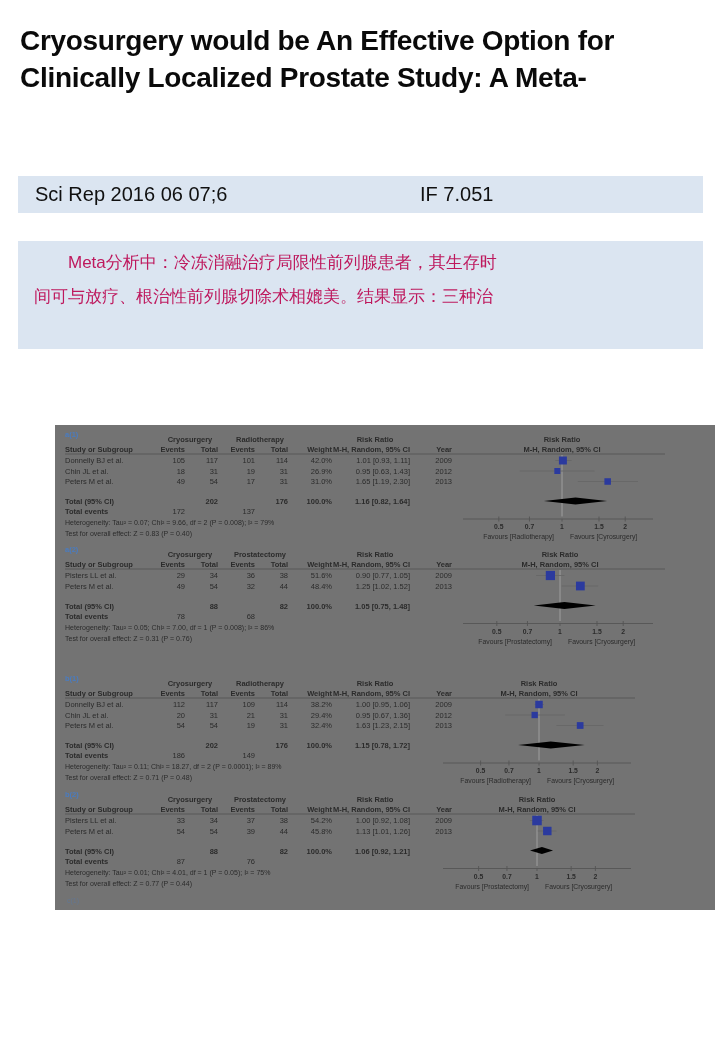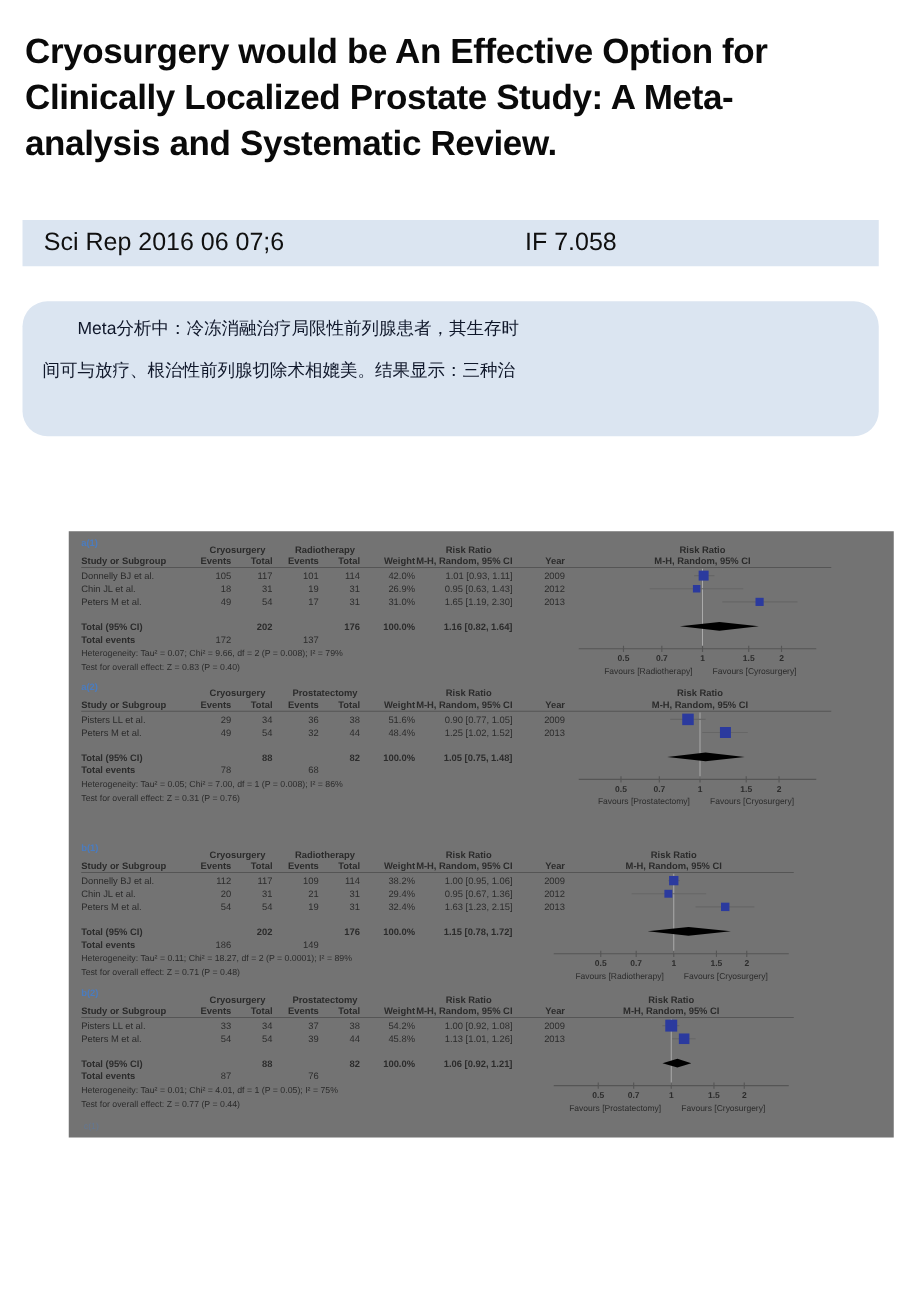--- a/index.html
+++ b/index.html
@@ -4,21 +4,21 @@
 <style>
   html,body{margin:0;padding:0;background:#fff;}
   .slide{position:relative;width:720px;height:927px;background:#ffffff;overflow:hidden;
          font-family:"Liberation Sans","DejaVu Sans",sans-serif;}
   .title{position:absolute;left:20px;top:22px;width:690px;font-size:28px;font-weight:bold;
          line-height:37px;color:#0a0a0a;letter-spacing:-0.3px;}
   .journal-bar{position:absolute;left:18px;top:176px;width:685px;height:37px;background:#dbe5f1;text-decoration:underline;}
   .journal-bar .cite{position:absolute;left:17px;top:7px;font-size:20px;color:#101010;}
   .journal-bar .if{position:absolute;left:402px;top:7px;font-size:20px;color:#101010;}
   .summary-box{position:absolute;left:18px;top:241px;width:653px;height:98px;background:#dbe5f1;
-               padding:5px 16px;font-size:14px;line-height:33.5px;color:#0f172a;border-radius:20px;}
+               padding:5px 16px;font-size:17px;line-height:33.5px;color:#be185d;}
   .summary-box .ln.first{text-indent:2em;}
   .figure{position:absolute;left:55px;top:425px;width:660px;height:485px;background:#737373;}
   .footer-wisp{position:absolute;left:128px;top:942px;width:165px;height:9px;
                background:linear-gradient(to right,rgba(185,210,238,0),rgba(185,210,238,0.6),rgba(200,222,245,0.25),rgba(185,210,238,0));}
   .footer-bar{position:absolute;left:0;top:950px;width:720px;height:16px;}
   .footer-bar .navy{position:absolute;left:7px;top:1px;width:171px;height:15px;}
   .footer-bar .teal{position:absolute;left:178px;top:1px;width:534px;height:15px;}
   .logo{position:absolute;left:13px;top:976px;font-family:"Liberation Serif","DejaVu Serif",serif;
         font-weight:bold;font-size:31px;letter-spacing:2px;}
   .logo .cross{position:absolute;right:-14px;top:-4px;width:12px;height:12px;}
@@ -29,26 +29,25 @@
   svg text{font-family:"Liberation Sans","DejaVu Sans",sans-serif;}
 </style>
 </head>
 <body>
 
 <div class="slide">
 
   <div class="title">
     <div>Cryosurgery would be An Effective Option for</div>
     <div>Clinically Localized Prostate Study: A Meta-</div>
-    <div>analysis and Systematic Review.</div>
   </div>
 
   <div class="journal-bar" style="background: rgb(219, 229, 241);">
     <span class="cite">Sci Rep 2016 06 07;6</span>
-    <span class="if">IF 7.058</span>
+    <span class="if">IF 7.051</span>
   </div>
 
   <div class="summary-box" style="background: rgb(219, 229, 241);">
     <div class="ln first">Meta分析中：冷冻消融治疗局限性前列腺患者，其生存时</div>
     <div class="ln">间可与放疗、根治性前列腺切除术相媲美。结果显示：三种治</div>
   </div>
 
   <div class="figure">
     <svg id="forest-svg" width="660" height="485">
         <g>

